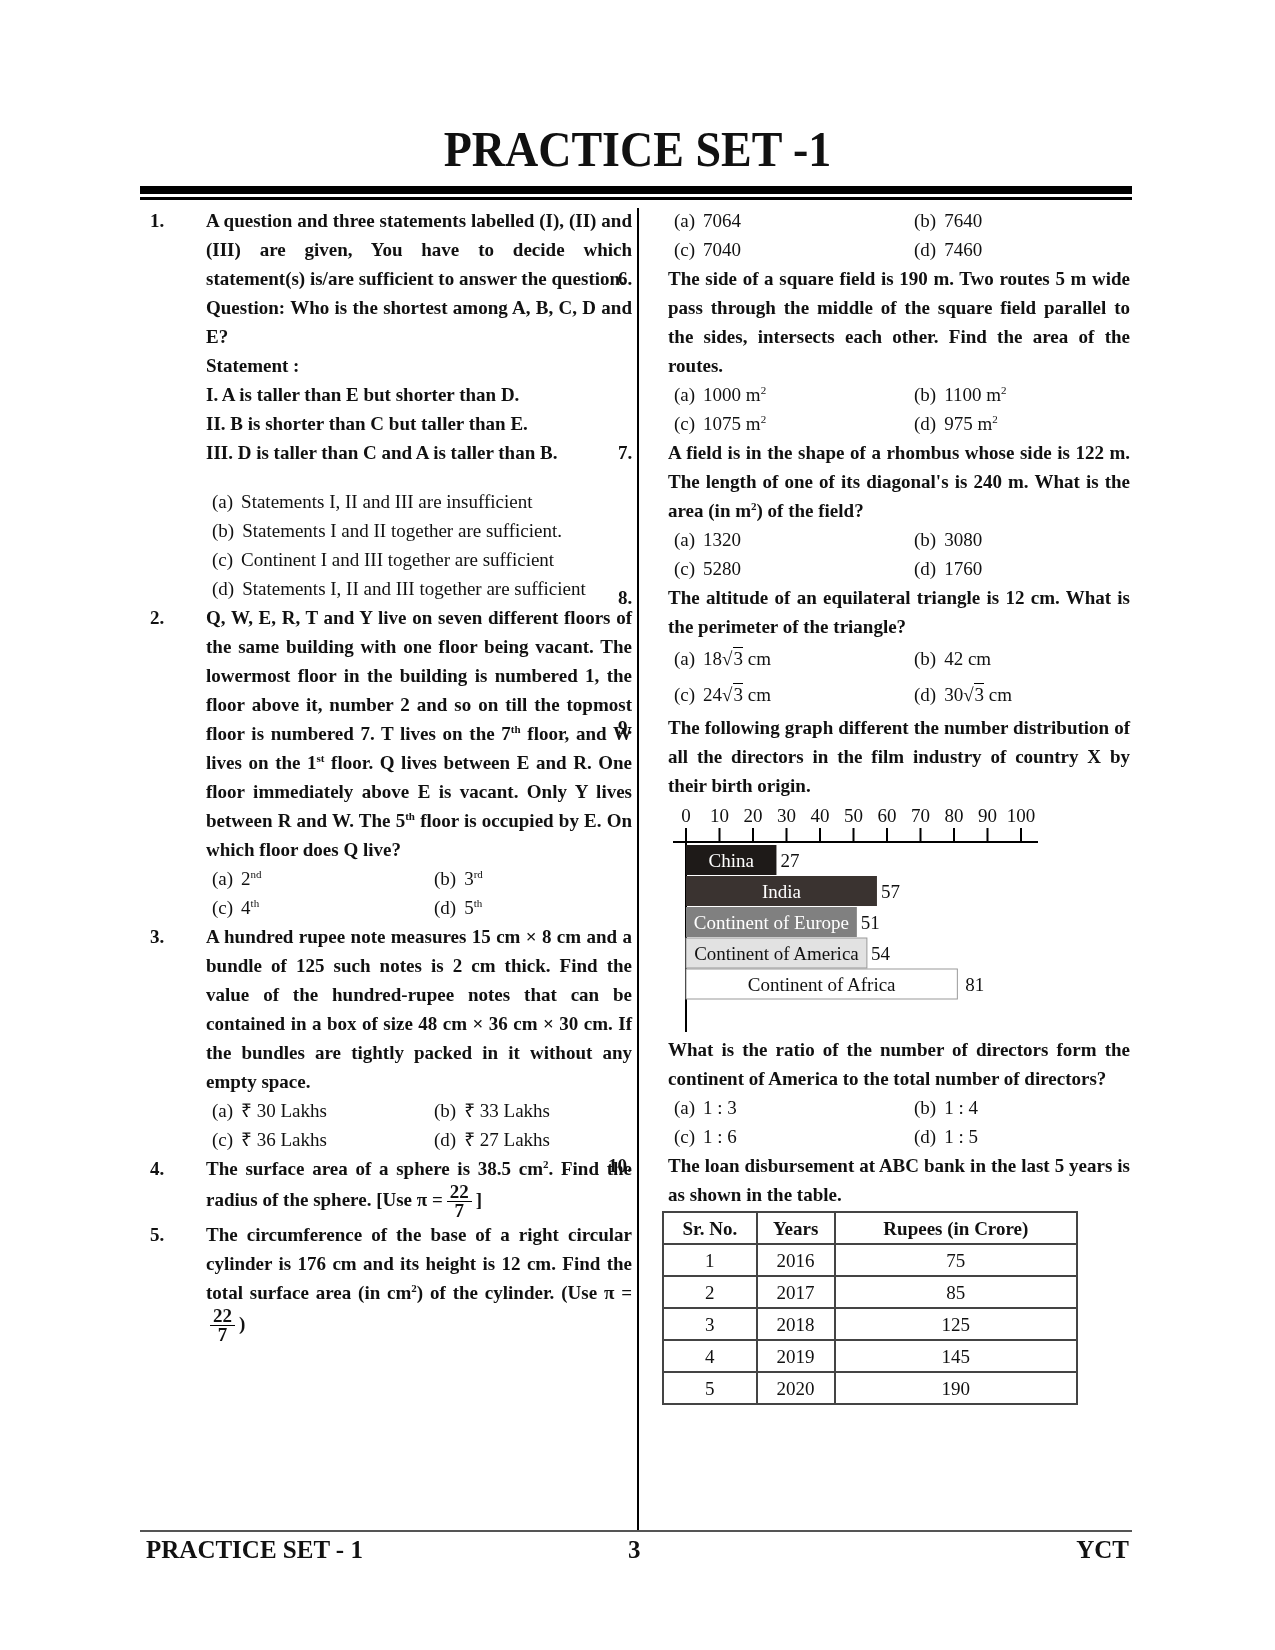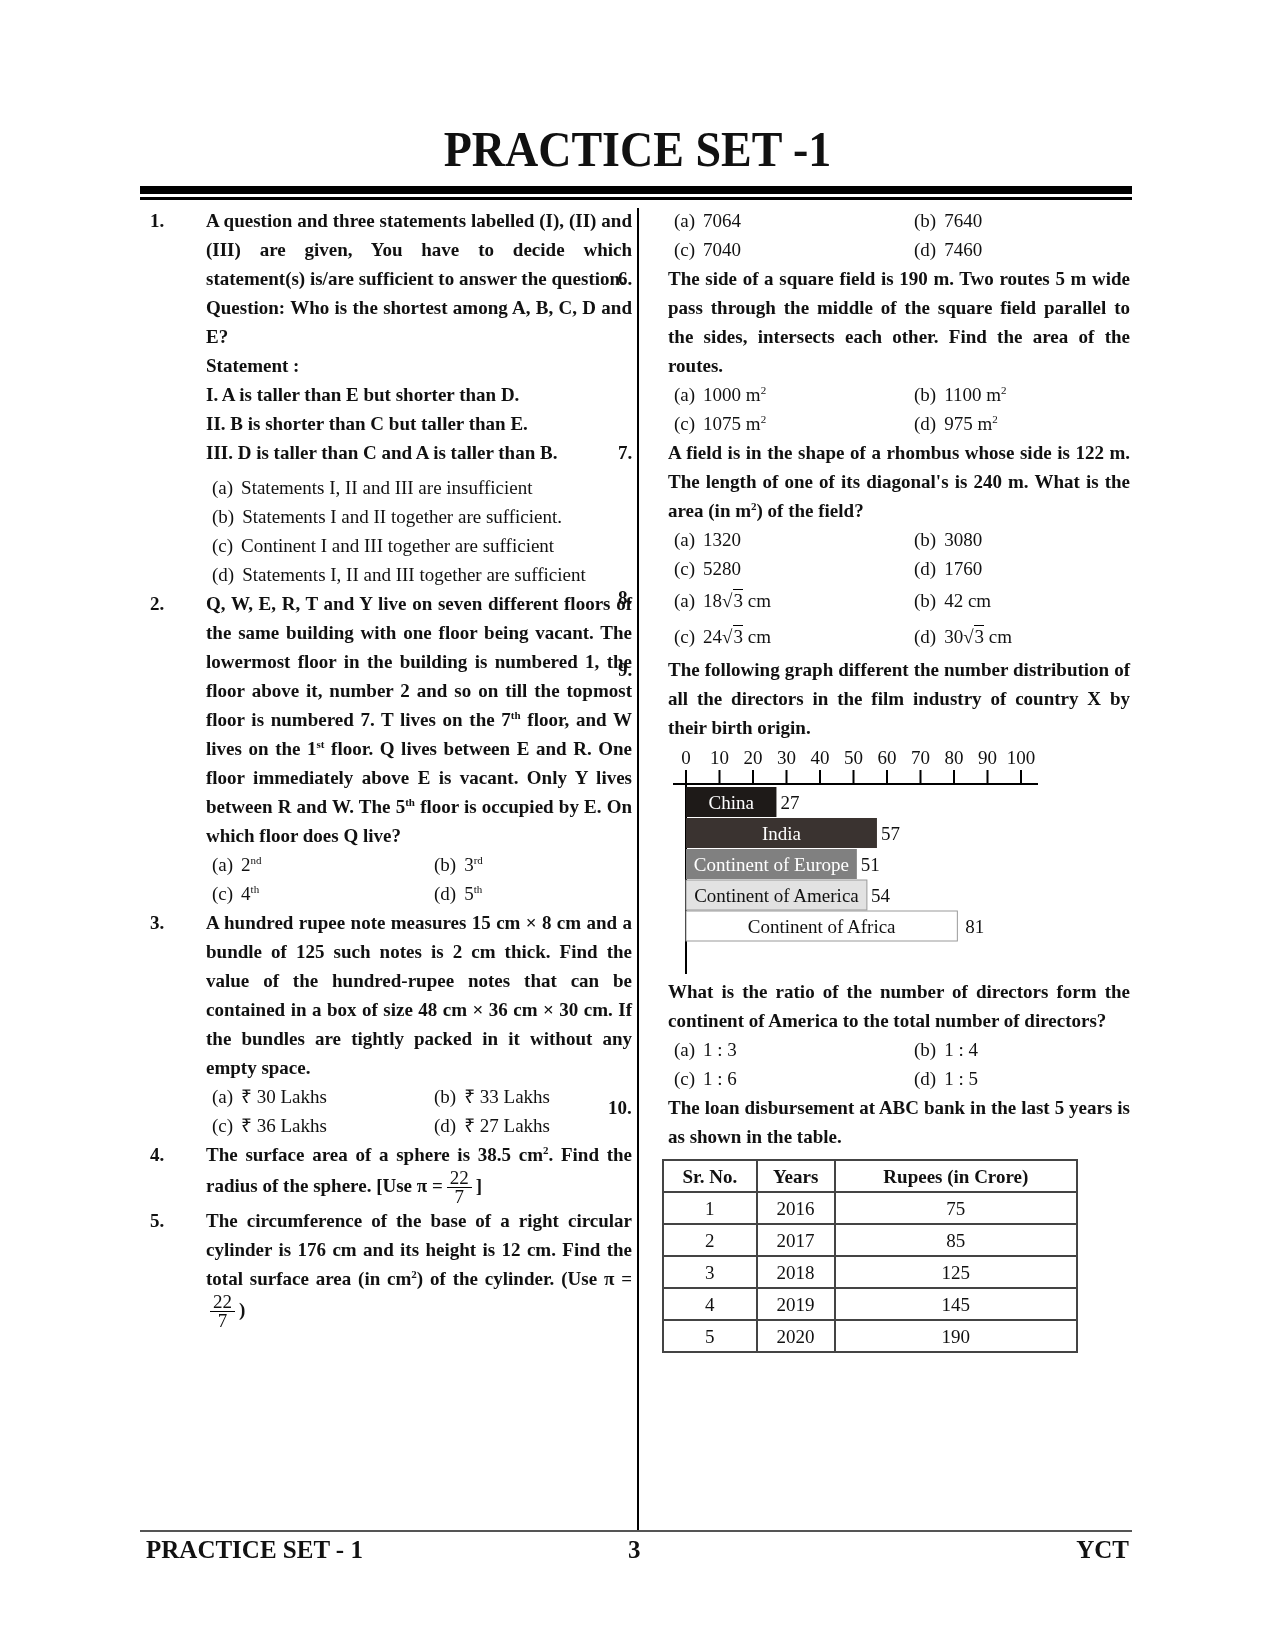--- a/index.html
+++ b/index.html
@@ -12,29 +12,29 @@
   .col.left { left:150px; width:482px; }
   .col.right { left:648px; width:482px; }
   .q { position:relative; padding-left:56px; }
   .qnum { position:absolute; left:0; top:0; font-weight:bold; }
   .stem { font-weight:bold; text-align:justify; }
   .opts { display:grid; grid-template-columns: 1fr 1fr; column-gap:24px; padding-left:6px; }
   .opts.single { grid-template-columns:1fr; }
   .opt { white-space:nowrap; }
   .opt .lab { margin-right:8px; }
   sup { font-size:11px; line-height:0; }
-  .frac { display:inline-block; vertical-align:middle; text-align:center; font-weight:normal; margin:0 4px; line-height:18px; }
+  .frac { display:inline-block; vertical-align:middle; text-align:center; font-weight:bold; margin:0 4px; line-height:18px; }
   .frac .num { display:block; border-bottom:1.5px solid #000; padding:0 3px; }
   .frac .den { display:block; }
   .sqrt { border-top:1.5px solid #000; padding-left:1px; }
   
   .chart { position:relative; height:235px; margin-left:-5px; width:380px; }
   .chart svg { position:absolute; left:0; top:0; }
   
-  table.loan { border-collapse:collapse; margin-left:-6px; margin-top:8px; width:416px; font-size:19px; }
+  table.loan { border-collapse:collapse; margin-left:-6px; margin-top:2px; width:416px; font-size:19px; }
   table.loan th, table.loan td { border:2px solid #444; text-align:center; height:30px; padding:0; }
   table.loan th { font-weight:bold; }
   .bottom-rule { position:absolute; left:140px; width:992px; top:1530px; height:2px; background:#555; }
   .footer { position:absolute; top:1536px; font-weight:bold; font-size:25px; }
   .footer.left { left:146px; }
   .footer.center { left:628px; }
   .footer.right { right:146px; }
 </style>
 </head>
 <body>
@@ -47,21 +47,21 @@
 <div class="col left">
 
   <div class="q">
     <span class="qnum">1.</span>
     <div class="stem">A question and three statements labelled (I), (II) and (III) are given, You have to decide which statement(s) is/are sufficient to answer the question.</div>
     <div class="stem">Question: Who is the shortest among A, B, C, D and E?</div>
     <div class="stem">Statement :</div>
     <div class="stem">I. A is taller than E but shorter than D.</div>
     <div class="stem">II. B is shorter than C but taller than E.</div>
     <div class="stem">III. D is taller than C and A is taller than B.</div>
-    <div class="opts single" style="margin-top:6px;">
+    <div class="opts single" style="margin-top:20px;">
       <div class="opt"><span class="lab">(a)</span><span>Statements I, II and III are insufficient</span></div>
       <div class="opt"><span class="lab">(b)</span><span>Statements I and II together are sufficient.</span></div>
       <div class="opt"><span class="lab">(c)</span><span>Continent I and III together are sufficient</span></div>
       <div class="opt"><span class="lab">(d)</span><span>Statements I, II and III together are sufficient</span></div>
     </div>
   </div>
 
   <div class="q">
     <span class="qnum">2.</span>
     <div class="stem"><span>Q, W, E, R, T and Y live on seven different floors of the same building with one floor being vacant. The lowermost floor in the building is numbered 1, the floor above it, number 2 and so on till the topmost floor is numbered 7. T lives on the 7</span><sup>th</sup><span> floor, and W lives on the 1</span><sup>st</sup><span> floor. Q lives between E and R. One floor immediately above E is vacant. Only Y lives between R and W. The 5</span><sup>th</sup><span> floor is occupied by E. On which floor does Q live?</span></div>
@@ -121,20 +121,21 @@
     <div class="opts">
       <div class="opt"><span class="lab">(a)</span><span>1320</span></div>
       <div class="opt"><span class="lab">(b)</span><span>3080</span></div>
       <div class="opt"><span class="lab">(c)</span><span>5280</span></div>
       <div class="opt"><span class="lab">(d)</span><span>1760</span></div>
     </div>
   </div>
 
   <div class="q" style="padding-left:20px;">
     <span class="qnum" style="left:-30px;">8.</span>
+    <div class="stem">The altitude of an equilateral triangle is 12 cm. What is the perimeter of the triangle?</div>
     <div class="opts" style="line-height:36px;">
       <div class="opt"><span class="lab">(a)</span><span>18</span>√<span class="sqrt">3</span><span> cm</span></div>
       <div class="opt"><span class="lab">(b)</span><span>42 cm</span></div>
       <div class="opt"><span class="lab">(c)</span><span>24</span>√<span class="sqrt">3</span><span> cm</span></div>
       <div class="opt"><span class="lab">(d)</span><span>30</span>√<span class="sqrt">3</span><span>  cm</span></div>
     </div>
   </div>
 
   <div class="q" style="padding-left:20px;">
     <span class="qnum" style="left:-30px;">9.</span>

